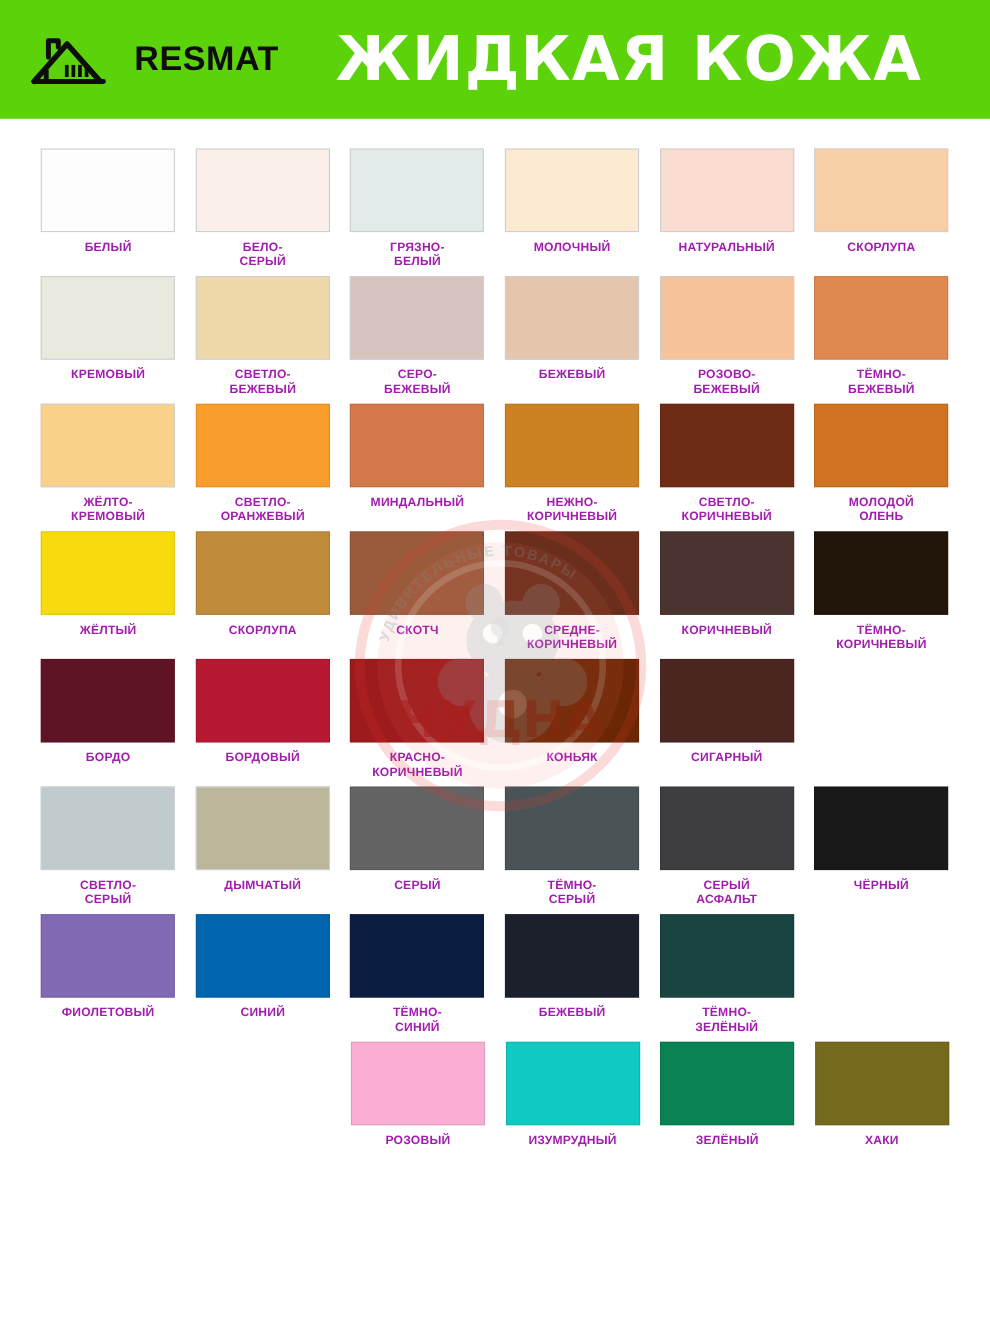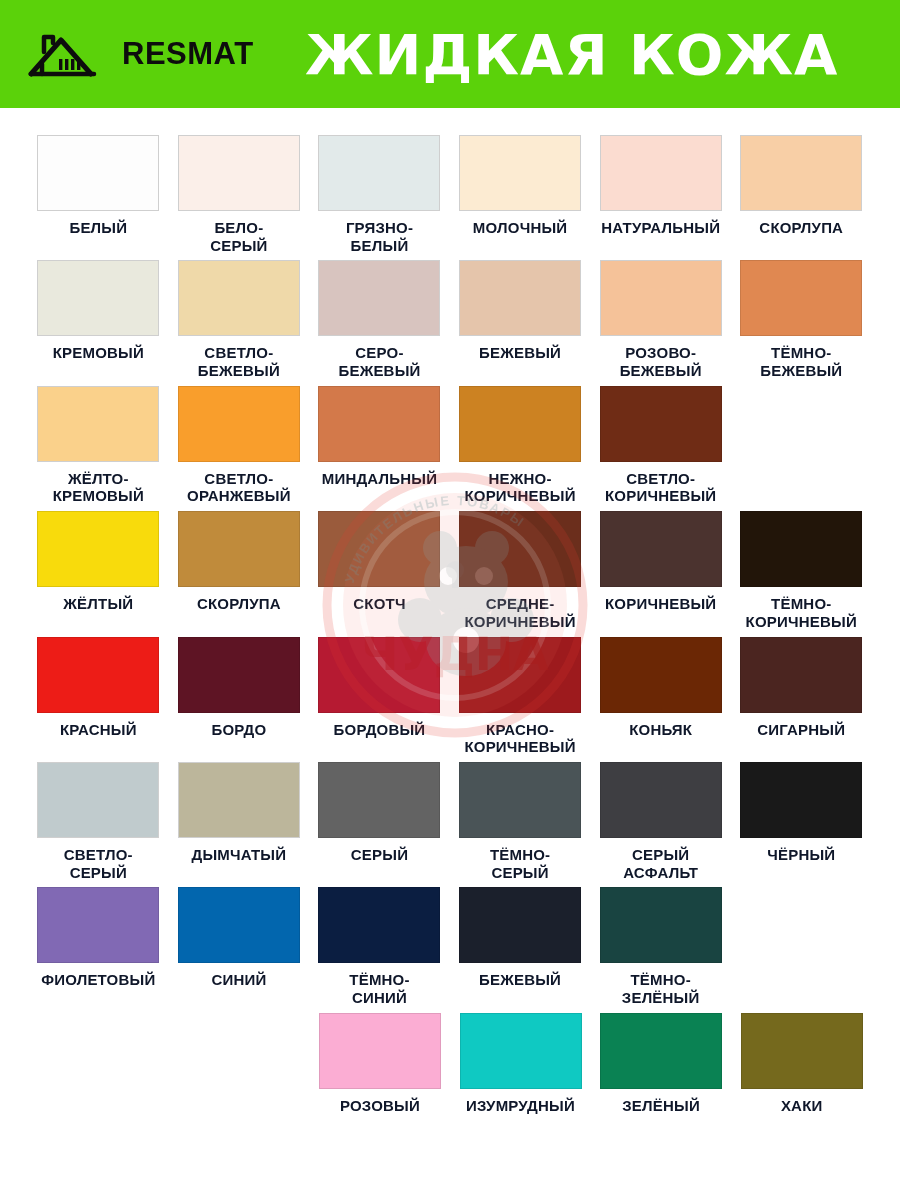--- a/index.html
+++ b/index.html
@@ -50,22 +50,22 @@
     width:140.6px;
     display:flex; flex-direction:column; align-items:center;
   }
   .swatch {
     width:122px; height:76px;
     border:1px solid rgba(0,0,0,0.10);
   }
   .swatch.light { border:1px solid #cfcfcf; }
   .caption {
     margin-top:8px;
-    font-size:15px; font-weight:bold;
-    color:#0f172a; text-align:center;
+    font-size:11px; font-weight:bold;
+    color:#a21caf; text-align:center;
     line-height:1.18;
     letter-spacing:0.2px;
     font-family:"Liberation Sans", sans-serif;
     white-space:pre-line;
   }
   .r0 .swatch { margin-top:27px; }
   .row .cell { padding-bottom:6px; }
 
   
   .watermark {
@@ -176,20 +176,25 @@
       <div class="cell">
         <div class="swatch" title="#CC8222" style="background: rgb(204, 130, 34);"></div>
         <div class="caption">НЕЖНО-
 КОРИЧНЕВЫЙ</div>
       </div>
       <div class="cell">
         <div class="swatch" title="#6F2C15" style="background: rgb(111, 44, 21);"></div>
         <div class="caption">СВЕТЛО-
 КОРИЧНЕВЫЙ</div>
       </div>
+      <div class="cell">
+        <div class="swatch" title="#CF7320" style="background: rgb(207, 115, 32);"></div>
+        <div class="caption">МОЛОДОЙ
+ОЛЕНЬ</div>
+      </div>
     </div>
     <div class="row r3">
       <div class="cell">
         <div class="swatch" title="#F8DB0C" style="background: rgb(248, 219, 12);"></div>
         <div class="caption">ЖЁЛТЫЙ</div>
       </div>
       <div class="cell">
         <div class="swatch" title="#C08B3B" style="background: rgb(192, 139, 59);"></div>
         <div class="caption">СКОРЛУПА</div>
       </div>
@@ -206,24 +211,20 @@
         <div class="swatch" title="#4B332F" style="background: rgb(75, 51, 47);"></div>
         <div class="caption">КОРИЧНЕВЫЙ</div>
       </div>
       <div class="cell">
         <div class="swatch" title="#221509" style="background: rgb(34, 21, 9);"></div>
         <div class="caption">ТЁМНО-
 КОРИЧНЕВЫЙ</div>
       </div>
     </div>
     <div class="row r4">
-      <div class="cell">
-        <div class="swatch" title="#ED1C17" style="background: rgb(237, 28, 23);"></div>
-        <div class="caption">КРАСНЫЙ</div>
-      </div>
       <div class="cell">
         <div class="swatch" title="#5E1424" style="background: rgb(94, 20, 36);"></div>
         <div class="caption">БОРДО</div>
       </div>
       <div class="cell">
         <div class="swatch" title="#B61A32" style="background: rgb(182, 26, 50);"></div>
         <div class="caption">БОРДОВЫЙ</div>
       </div>
       <div class="cell">
         <div class="swatch" title="#9D1A1D" style="background: rgb(157, 26, 29);"></div>

